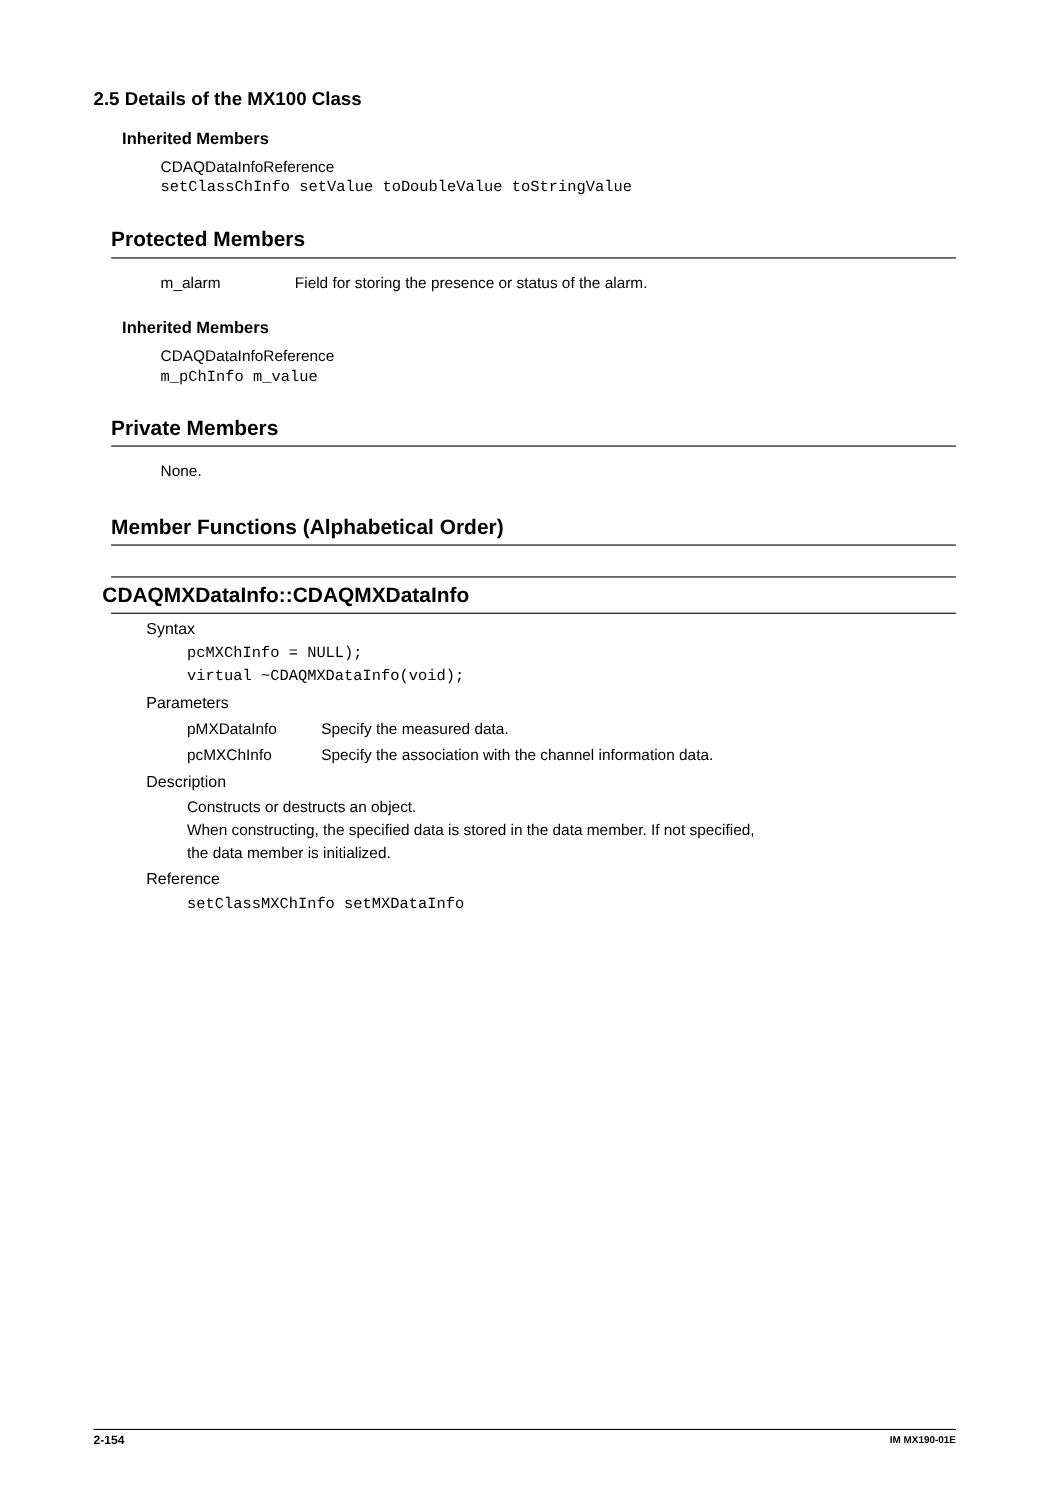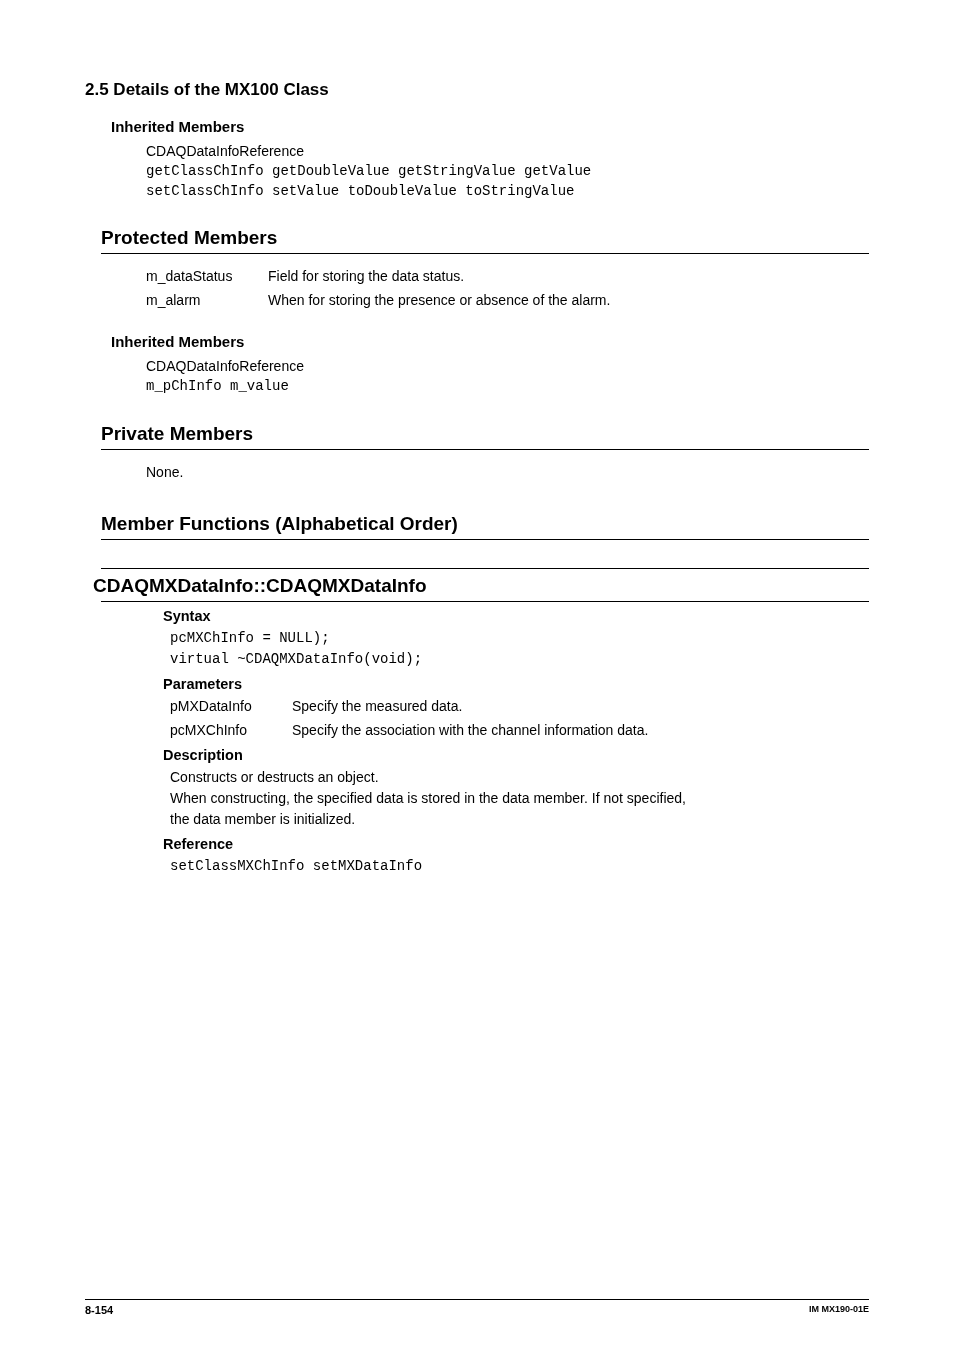--- a/index.html
+++ b/index.html
@@ -70,22 +70,22 @@
     }
     .method-name {
       font-size: 19px;
       font-weight: bold;
       margin-left: 8px;
       margin-top: 28px;
       margin-bottom: 4px;
     }
     .sub-h {
       font-size: 14.5px;
-      font-weight: bold;
-      margin-left: 78px;
+      font-weight: normal;
+      margin-left: 48px;
       margin-top: 6px;
       margin-bottom: 4px;
     }
     .sub-body {
       margin-left: 85px;
       font-size: 14px;
       line-height: 1.5;
     }
     .param-row {
       display: flex;
@@ -121,37 +121,32 @@
   </style>
 </head>
 <body>
 
 <div class="section-header">2.5  Details of the MX100 Class</div>
 
 <div class="subsection">
   <div class="subsection-title">Inherited Members</div>
   <div class="subsection-body">
     <div>CDAQDataInfoReference</div>
-    <div class="mono">getClassChInfo getDoubleValue getStringValue getValue</div>
     <div class="mono">setClassChInfo setValue toDoubleValue toStringValue</div>
   </div>
 </div>
 
 <div class="h2">Protected Members</div>
 <hr class="hr-thick">
 
 <div class="subsection">
   <div class="subsection-body">
     <div class="data-row">
-      <div class="data-label">m_dataStatus</div>
-      <div class="data-desc">Field for storing the data status.</div>
-    </div>
-    <div class="data-row">
       <div class="data-label">m_alarm</div>
-      <div class="data-desc">When for storing the presence or absence of the alarm.</div>
+      <div class="data-desc">Field for storing the presence or status of the alarm.</div>
     </div>
   </div>
 </div>
 
 <div class="subsection" style="margin-top:22px;">
   <div class="subsection-title">Inherited Members</div>
   <div class="subsection-body">
     <div>CDAQDataInfoReference</div>
     <div class="mono">m_pChInfo m_value</div>
   </div>
@@ -197,16 +192,16 @@
 </div>
 
 <div class="sub-h">Reference</div>
 <div class="sub-body mono">
   <div>setClassMXChInfo setMXDataInfo</div>
 </div>
 
 <div class="footer">
   <hr class="footer-line">
   <div class="footer-content">
-    <span class="page-num">8-154</span>
+    <span class="page-num">2-154</span>
     <span class="doc-id">IM MX190-01E</span>
   </div>
 </div>
 
 </body></html>

